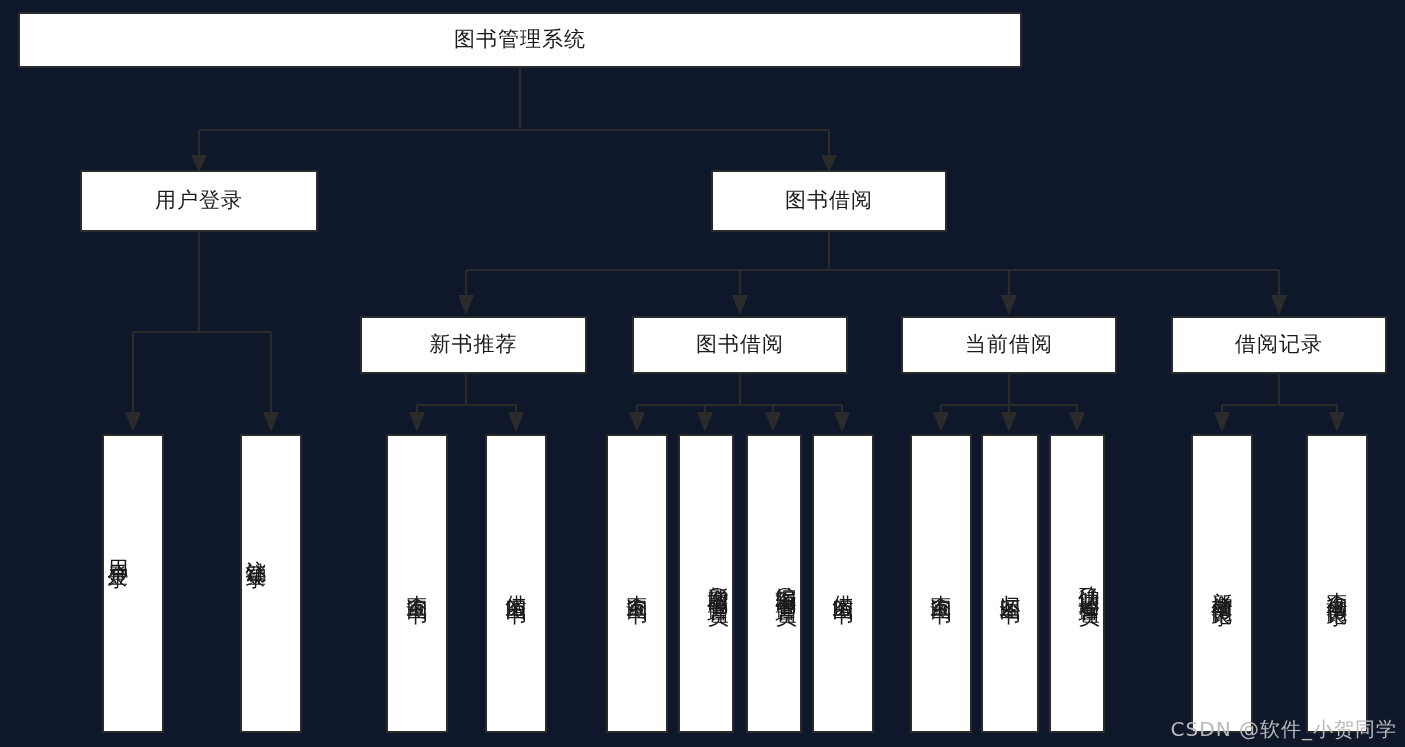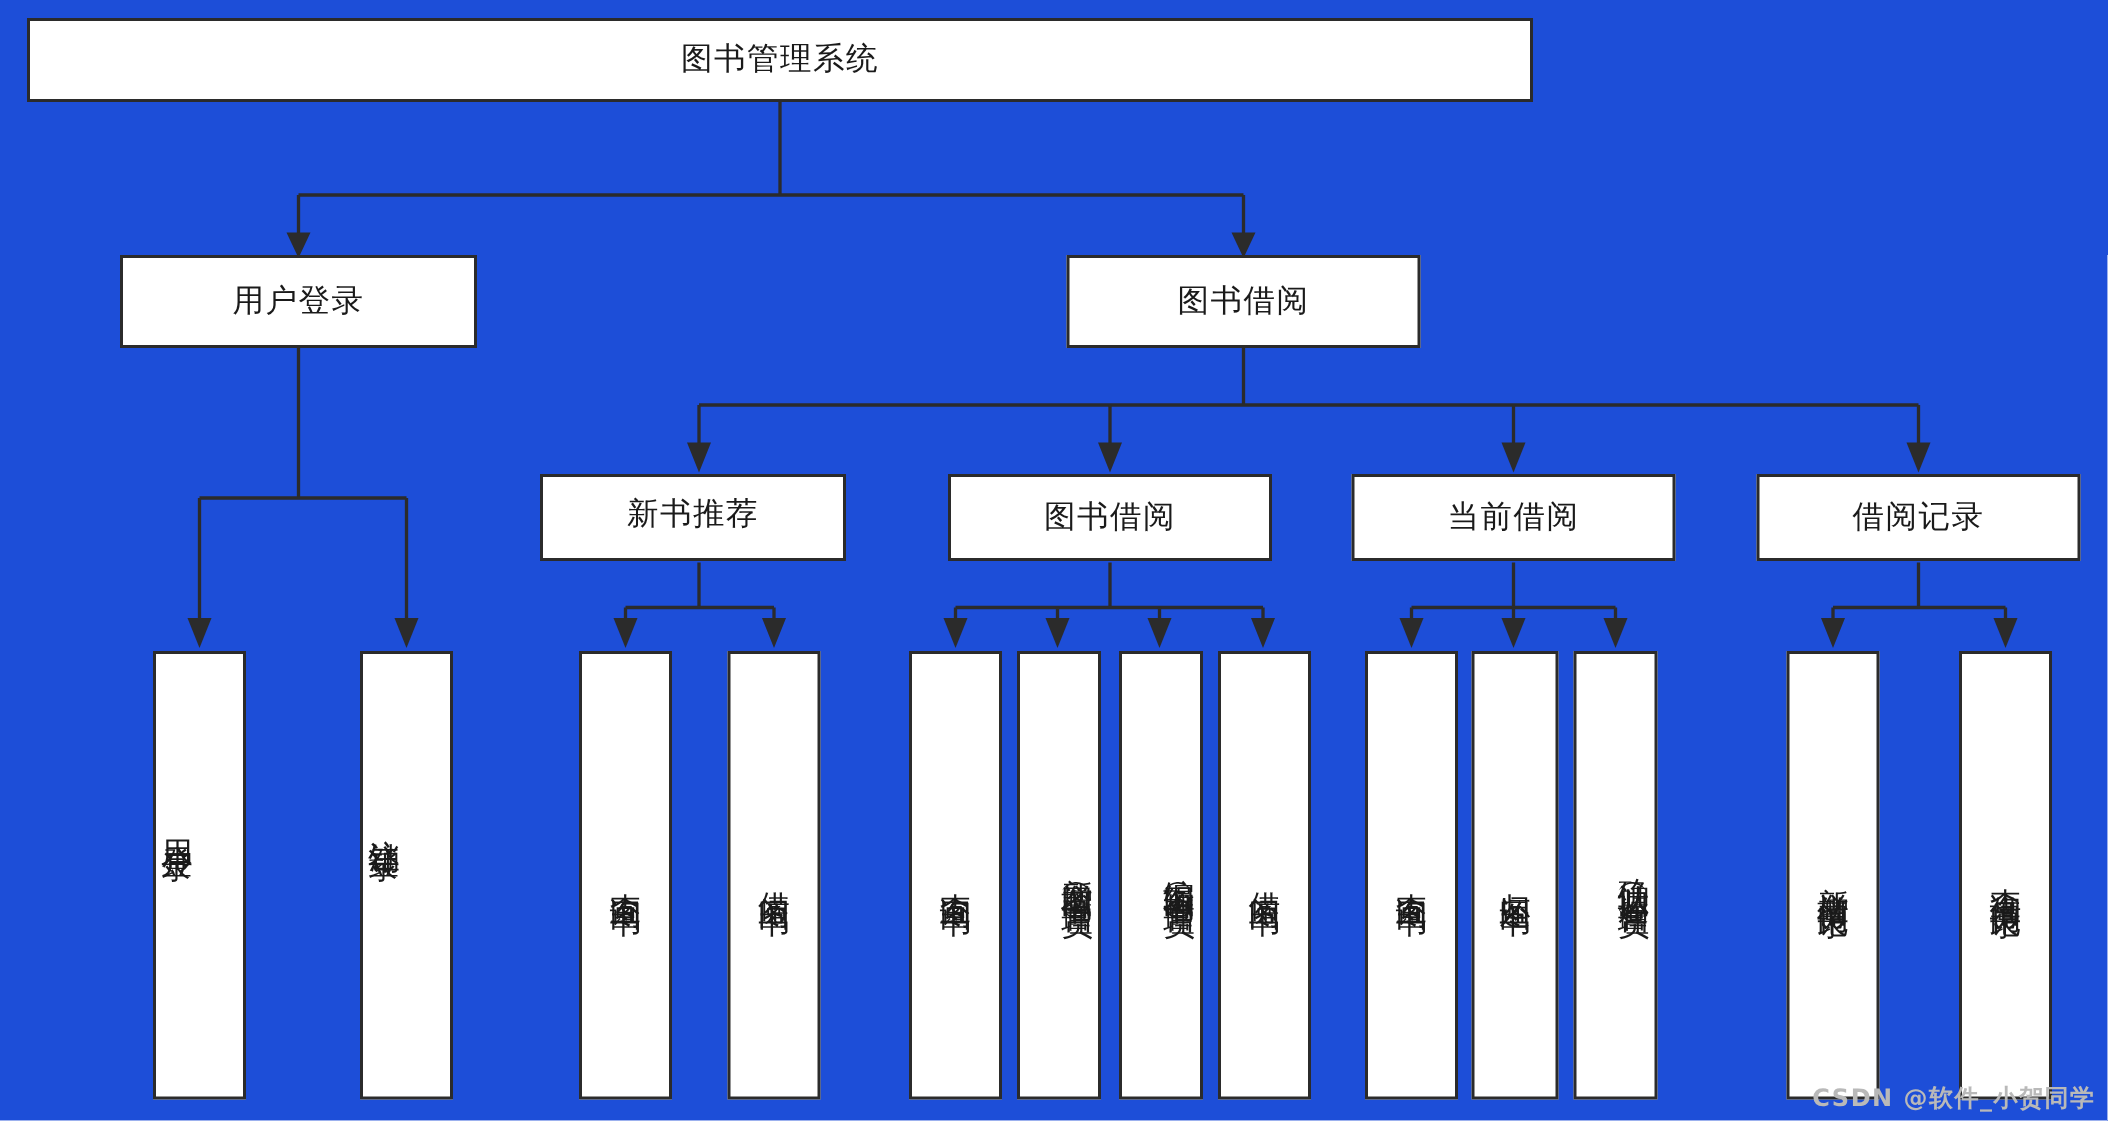--- a/index.html
+++ b/index.html
@@ -7,21 +7,21 @@
     padding: 0;
     background: #ffffff;
   }
   body {
     font-family: "DejaVu Sans", "Liberation Sans", sans-serif;
   }
   #canvas {
     position: relative;
     width: 1405px;
     height: 747px;
-    background: #1d4ed8;
+    background: #0f172a;
     overflow: hidden;
   }
   .node {
     position: absolute;
     box-sizing: border-box;
     border: 2px solid #2b2b2b;
     background: #ffffff;
     display: flex;
     align-items: center;
     justify-content: center;
@@ -65,25 +65,24 @@
     stroke-width: 2.2;
     fill: none;
   }
   svg#wires polygon {
     fill: #2b2b2b;
   }
   #watermark {
     position: absolute;
     right: 8px;
     bottom: 4px;
-    font-size: 16px;
+    font-size: 20px;
     color: #b9b9b9;
     letter-spacing: 1px;
     white-space: nowrap;
-    font-weight: bold;
   }
 </style>
 </head>
 <body>
 
 <div id="canvas">
 
   <svg id="wires" viewBox="0 0 1405 747">
 
     <line x1="520" y1="68" x2="520" y2="130"></line>
@@ -153,21 +152,21 @@
     <span>图书管理系统</span>
   </div>
 
   <div class="node h" style="left:80px; top:170px; width:238px; height:62px;">
     <span>用户登录</span>
   </div>
   <div class="node h" style="left:711px; top:170px; width:236px; height:62px;">
     <span>图书借阅</span>
   </div>
 
-  <div class="node h" style="left:360px; top:316px; width:204px; height:58px;font-family:Liberation Mono, monospace;">
+  <div class="node h" style="left:360px; top:316px; width:227px; height:58px;">
     <span>新书推荐</span>
   </div>
   <div class="node h" style="left:632px; top:316px; width:216px; height:58px;">
     <span>图书借阅</span>
   </div>
   <div class="node h" style="left:901px; top:316px; width:216px; height:58px;text-align:right;">
     <span>当前借阅</span>
   </div>
   <div class="node h" style="left:1171px; top:316px; width:216px; height:58px;font-family:Liberation Serif, serif;">
     <span>借阅记录</span>

